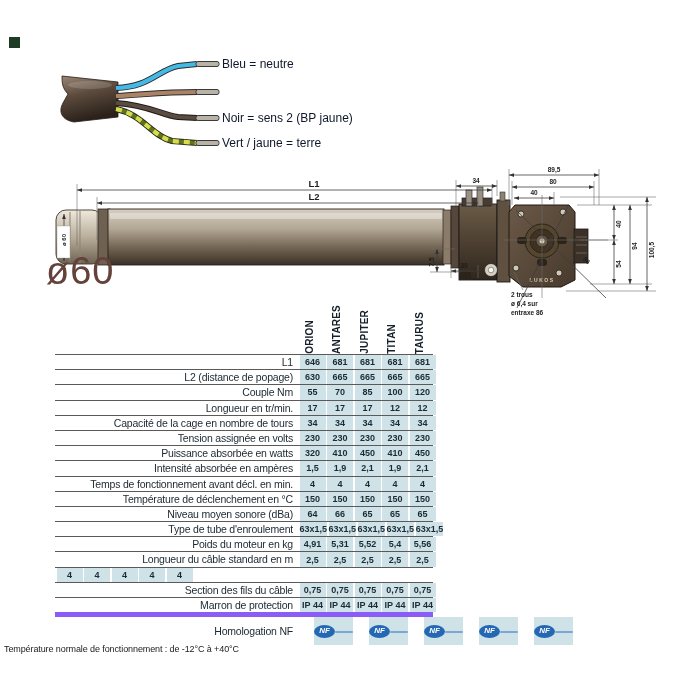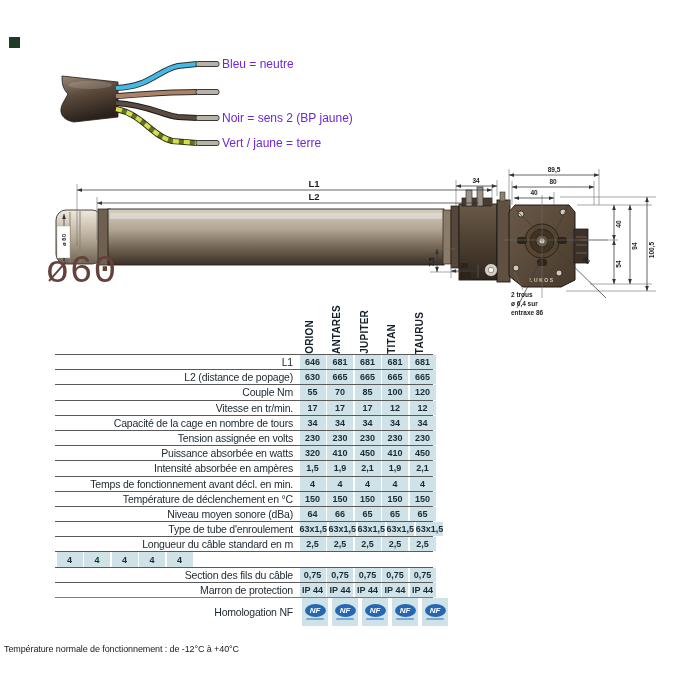--- a/index.html
+++ b/index.html
@@ -1,36 +1,36 @@
 <!DOCTYPE html>
 <html><head>
 <meta charset="utf-8">
 <style>
   html,body{margin:0;padding:0;background:#fff;}
   .page{position:relative;width:700px;height:700px;background:#fff;overflow:hidden;
         font-family:"Liberation Sans",sans-serif;color:#1c2730;}
   .corner-mark{position:absolute;left:9px;top:37px;width:11px;height:11px;background:#1e3b26;}
   svg.art{position:absolute;left:0;top:0;}
-  .wire-label{position:absolute;font-size:12px;color:#6d28d9;white-space:nowrap;}
+  .wire-label{position:absolute;font-size:12px;color:#0f172a;white-space:nowrap;}
   .big-dia{position:absolute;left:46px;top:250px;font-size:38px;color:#64413a;
-           font-family:Liberation Mono, monospace;letter-spacing:1px;}
+           font-family:Liberation Sans, sans-serif;letter-spacing:1px;}
   
   .thead{position:absolute;left:296px;top:296px;width:138px;height:58px;display:flex;}
   .hcol{flex:0 0 27.5px;display:flex;align-items:flex-end;justify-content:center;}
   .hcol span{writing-mode:vertical-rl;transform:rotate(180deg);font-weight:bold;
              font-size:10px;color:#15202b;letter-spacing:0.2px;line-height:1;}
   .spec-table{position:absolute;left:55px;top:354px;width:378px;}
   .trow{display:flex;height:14.2px;border-top:1px solid #5a5a5a;align-items:stretch;}
   .tlabel{flex:0 0 238px;text-align:right;padding-right:5px;font-size:10.5px;
           letter-spacing:-0.2px;color:#1c2730;line-height:14.2px;white-space:nowrap;}
   .tcell{flex:0 0 26px;margin-left:1.5px;background:#cfe2e8;display:flex;align-items:center;
          justify-content:center;font-size:9px;font-weight:bold;color:#1b2b33;white-space:nowrap;}
-  .nfrow{display:flex;height:28px;border-top:1px solid #8b5cf6;align-items:center;}
-  .nfcell{flex:0 0 26px;margin-left:4px;background:#cfe2e8;height:100%;display:flex;
-          flex-direction:column;align-items:center;justify-content:center;}
+  .nfrow{display:flex;height:28px;border-top:5px solid #8b5cf6;align-items:center;}
+  .nfcell{flex:0 0 26px;margin-left:16px;background:#cfe2e8;height:100%;display:flex;
+          flex-direction:row;align-items:center;justify-content:center;}
   .nf-logo{width:21px;height:13px;background:#2468b4;border-radius:50%;color:#fff;
            font-weight:bold;font-style:italic;font-size:8px;display:flex;align-items:center;
            justify-content:center;line-height:1;}
   .nf-sub{width:18px;height:2px;background:#7aa7d4;margin-top:1px;border-radius:1px;}
   .footnote{position:absolute;left:4px;top:644px;font-size:9px;color:#1a1a1a;letter-spacing:-0.1px;}
 </style>
 </head>
 <body>
 
 <div class="page">
@@ -250,21 +250,21 @@
       </div>
         <div class="trow">
         <div class="tlabel">Couple Nm</div>
         <div class="tcell">55</div>
         <div class="tcell">70</div>
         <div class="tcell">85</div>
         <div class="tcell">100</div>
         <div class="tcell">120</div>
       </div>
         <div class="trow">
-        <div class="tlabel">Vitesse en tr/min.</div>
+        <div class="tlabel">Longueur en tr/min.</div>
         <div class="tcell">17</div>
         <div class="tcell">17</div>
         <div class="tcell">17</div>
         <div class="tcell">12</div>
         <div class="tcell">12</div>
       </div>
         <div class="trow">
         <div class="tlabel">Capacité de la cage en nombre de tours</div>
         <div class="tcell">34</div>
         <div class="tcell">34</div>
@@ -322,20 +322,28 @@
       </div>
         <div class="trow">
         <div class="tlabel">Type de tube d'enroulement</div>
         <div class="tcell">63x1,5</div>
         <div class="tcell">63x1,5</div>
         <div class="tcell">63x1,5</div>
         <div class="tcell">63x1,5</div>
         <div class="tcell">63x1,5</div>
       </div>
         <div class="trow">
+        <div class="tlabel">Poids du moteur en kg</div>
+        <div class="tcell">4,91</div>
+        <div class="tcell">5,31</div>
+        <div class="tcell">5,52</div>
+        <div class="tcell">5,4</div>
+        <div class="tcell">5,56</div>
+      </div>
+        <div class="trow">
         <div class="tlabel">Longueur du câble standard en m</div>
         <div class="tcell">2,5</div>
         <div class="tcell">2,5</div>
         <div class="tcell">2,5</div>
         <div class="tcell">2,5</div>
         <div class="tcell">2,5</div>
       </div>
         <div class="trow">
         <div class="tcell">4</div>
         <div class="tcell">4</div>

